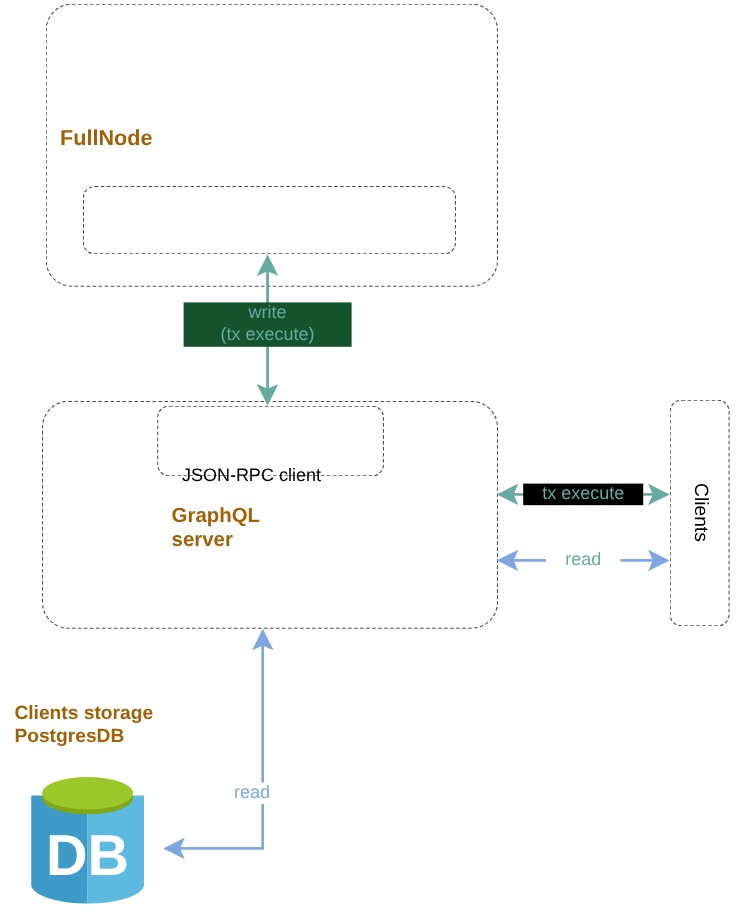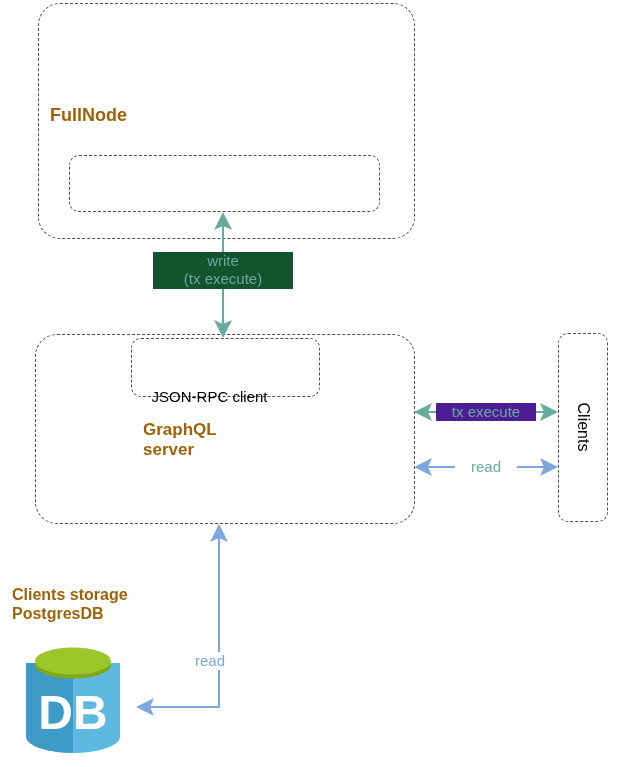--- a/index.html
+++ b/index.html
@@ -129,19 +129,19 @@
     <line x1="416" y1="467" x2="556" y2="467" stroke="#7EA6E0" stroke-width="2" marker-end="url(#b-arrow)"></line>
     <line x1="556" y1="467" x2="416" y2="467" stroke="#7EA6E0" stroke-width="2" marker-end="url(#b-arrow)"></line>
 
     <path d="M219 526 L219 707 L138 707" fill="none" stroke="#7EA6E0" stroke-width="2" marker-end="url(#b-arrow)"></path>
     <path d="M138 707 L219 707 L219 526" fill="none" stroke="#7EA6E0" stroke-width="2" marker-end="url(#b-arrow)"></path>
   </svg>
 
   <div class="edge-label" style="left:153px; top:252px; width:140px; font-size:15px; color:#67AB9F; background:#14532d;">write
 (tx execute)</div>
 
-  <div class="edge-label" style="left:436px; top:403px; width:100px; font-size:15px; color:#67AB9F; background:#4c1d95;">tx execute</div>
+  <div class="edge-label" style="left:436px; top:403px; width:100px; font-size:15px; color:#67AB9F; background:#000000;">tx execute</div>
 
   <div class="edge-label" style="left:455px; top:458px; width:62px; font-size:15px; color:#67AB9F; background:#ffffff;">read</div>
 
   <div class="edge-label" style="left:195px; top:652px; width:60px; font-size:15px; color:#7EA6E0; background:#ffffff; text-align:left;">read</div>
 
 </div>
 
 </body></html>

